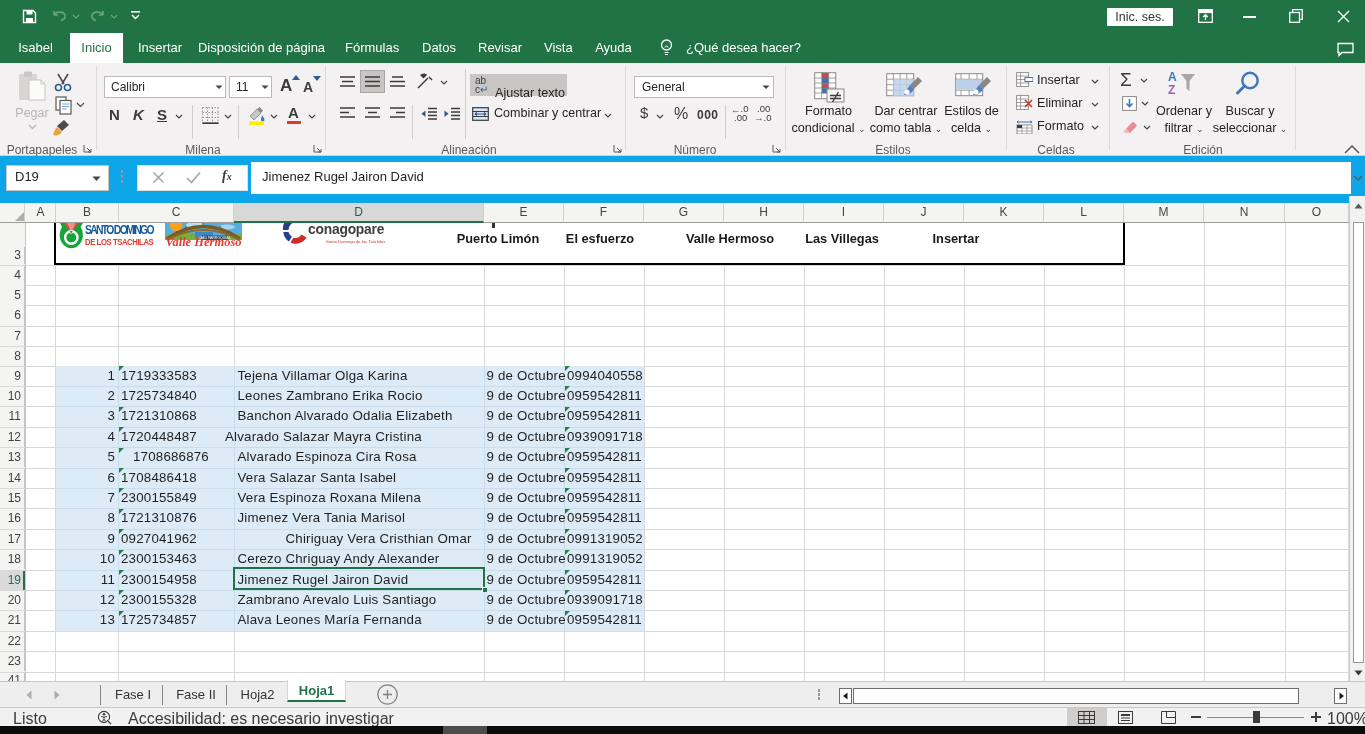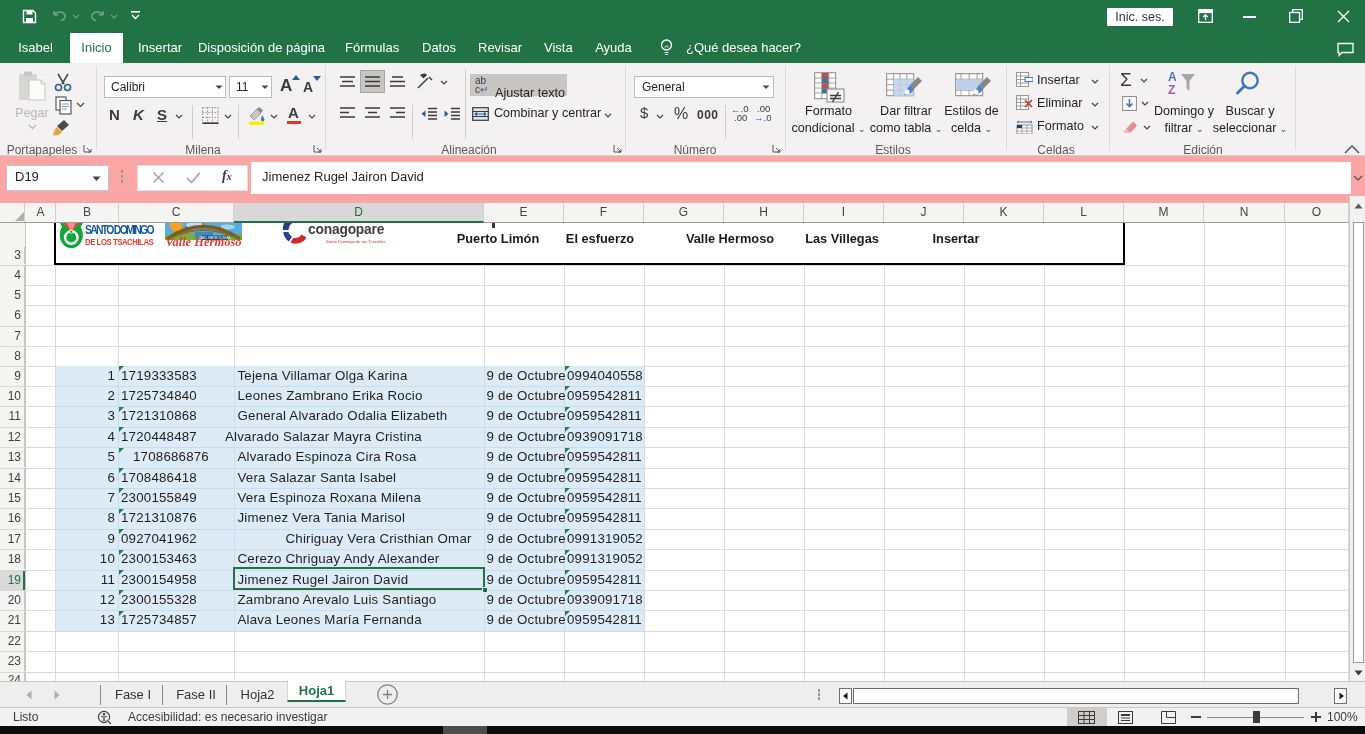--- a/index.html
+++ b/index.html
@@ -10,35 +10,35 @@
   #titlebar { position:absolute; left:0; top:0; width:1365px; height:33px; background:#217346; }
   #menubar { position:absolute; left:0; top:33px; width:1365px; height:30px; background:#217346; }
   .mtab { position:absolute; top:0; height:30px; line-height:29px; color:#fff; font-size:13px; text-align:center; }
   
   #ribbon { position:absolute; left:0; top:63px; width:1365px; height:93px; background:#f3f1f1; border-bottom:1px solid #d2d0ce; }
   .gsep { position:absolute; top:3px; height:84px; width:1px; background:#dcdada; }
   .glabel { position:absolute; top:80px; height:14px; font-size:12px; color:#5c5a58; text-align:center; width:120px; }
   .launcher { position:absolute; top:81px; width:10px; height:10px; }
   .combo { position:absolute; background:#fff; border:1px solid #bdbbb9; font-size:12px; color:#252423; }
   
-  #fbar { position:absolute; left:0; top:156px; width:1365px; height:47px; background:#fca5a5; }
+  #fbar { position:absolute; left:0; top:156px; width:1365px; height:47px; background:#0ea5e9; }
   .fwhite { position:absolute; background:#fff; }
   
   #colhead { position:absolute; left:0; top:203px; width:1349px; height:20px; background:#f4f4f2; border-bottom:1px solid #9f9d9b; }
   .ch { position:absolute; top:0; height:19px; line-height:19px; text-align:center; font-size:12px; color:#444; border-right:1px solid #d0d0d0; }
   
   #grid { position:absolute; left:0; top:223px; width:1349px; height:458px; background:#fff; overflow:hidden; }
   .hline { position:absolute; left:25px; width:1325px; height:1px; background:#d9d9d9; }
   .vline { position:absolute; top:0; width:1px; height:458px; background:#d9d9d9; }
   .rowhdr { position:absolute; left:0; width:25px; background:#f4f4f2; border-right:1px solid #c5c5c5; text-align:right; font-size:12px; color:#3f3f3f; padding-right:3px; }
   .drow { position:absolute; font-size:13.3px; letter-spacing:0.2px; color:#1f1f1f; white-space:nowrap; }
   .tri { position:absolute; width:0; height:0; border-top:5px solid #1e8245; border-right:5px solid transparent; }
   
   #tabbar { position:absolute; left:0; top:681px; width:1365px; height:26px; background:#eeeeee; border-top:1px solid #c6c6c6; font-size:13px; color:#333; }
-  #statusbar { position:absolute; left:0; top:707px; width:1365px; height:19px; background:#f1f1f1; border-top:1px solid #c8c8c8; font-size:12px; color:#3b3b3b; }
+  #statusbar { position:absolute; left:0; top:707px; width:1365px; height:19px; background:#f1f1f1; border-top:1px solid #c8c8c8; font-size:16px; color:#3b3b3b; }
   #blackbar { position:absolute; left:0; top:726px; width:1365px; height:8px; background:#0c0c0c; }
 </style>
 </head>
 <body>
 <div id="titlebar">
 
   <svg class="abs" style="left:22px;top:9px" width="15" height="15" viewBox="0 0 15 15">
     <path d="M1.5 1.5 h9.5 l2.5 2.5 v9.5 h-12 z" fill="none" stroke="#fff" stroke-width="1.4"></path>
     <rect x="4" y="9" width="7" height="4.6" fill="#fff"></rect>
     <rect x="4.5" y="1.5" width="6" height="4" fill="#fff"></rect>
@@ -270,21 +270,21 @@
   <div class="abs" style="left:786px;top:41px;width:85px;text-align:center;font-size:12.6px;color:#252423;">Formato</div>
   <div class="abs" style="left:786px;top:58px;width:85px;text-align:center;font-size:12.6px;color:#252423;">condicional <span style="font-size:9px;color:#444">⌄</span></div>
   <svg class="abs" style="left:886px;top:10px" width="40" height="30" viewBox="0 0 40 30">
     <rect x="0.7" y="0.7" width="27" height="22" fill="#fff" stroke="#8a8886" stroke-width="1"></rect>
     <path d="M0.7 6.2 h27 M0.7 11.7 h27 M0.7 17.2 h27 M7.4 0.7 v22 M14.1 0.7 v22 M20.8 0.7 v22" stroke="#8a8886" stroke-width="0.8"></path>
     <rect x="7.4" y="6.2" width="20.3" height="17" fill="#bdd0e9" opacity="0.85"></rect>
     <path d="M24 12 l8-8 4 4 -8 8 z" fill="#8a8886"></path>
     <path d="M24 12 l4 4 c-2 4-6 6-10 6 1.5-3 3-6 6-10z" fill="#4d83c1"></path>
     <circle cx="21" cy="19" r="2.6" fill="#fff"></circle>
   </svg>
-  <div class="abs" style="left:862px;top:41px;width:88px;text-align:center;font-size:12.6px;color:#252423;">Dar filtrar</div>
+  <div class="abs" style="left:862px;top:41px;width:88px;text-align:center;font-size:12.6px;color:#252423;">Dar centrar</div>
   <div class="abs" style="left:862px;top:58px;width:88px;text-align:center;font-size:12.6px;color:#252423;">como tabla <span style="font-size:9px;color:#444">⌄</span></div>
   <svg class="abs" style="left:955px;top:10px" width="40" height="30" viewBox="0 0 40 30">
     <rect x="0.7" y="0.7" width="27" height="22" fill="#fff" stroke="#8a8886" stroke-width="1"></rect>
     <path d="M0.7 6.2 h27 M0.7 17.2 h27 M6 0.7 v5.5 M6 17.2 v5.5 M14.1 0.7 v5.5 M14.1 17.2 v5.5 M22 0.7 v5.5 M22 17.2 v5.5" stroke="#8a8886" stroke-width="0.8"></path>
     <rect x="1.2" y="6.7" width="26" height="10" fill="#bdd0e9"></rect>
     <path d="M24 12 l8-8 4 4 -8 8 z" fill="#8a8886"></path>
     <path d="M24 12 l4 4 c-2 4-6 6-10 6 1.5-3 3-6 6-10z" fill="#4d83c1"></path>
     <circle cx="21" cy="19" r="2.6" fill="#fff"></circle>
   </svg>
   <div class="abs" style="left:930px;top:41px;width:83px;text-align:center;font-size:12.6px;color:#252423;">Estilos de</div>
@@ -339,21 +339,21 @@
     <path d="M5 9 l4.5 4.5 -1 0.5 H4 L2.5 11z" fill="#f3b8bd"></path>
   </svg>
   <svg class="abs" style="left:1143px;top:62px" width="8" height="5" viewBox="0 0 8 5">
       <path d="M1 1 l3 3 l3-3" stroke="#444" stroke-width="1.2" fill="none"></path>
     </svg>
   <div class="abs" style="left:1168px;top:7px;font-size:12px;font-weight:bold;color:#3f76b8;">A</div>
   <div class="abs" style="left:1168px;top:20px;font-size:12px;font-weight:bold;color:#9e5fb0;">Z</div>
   <svg class="abs" style="left:1180px;top:10px" width="16" height="20" viewBox="0 0 16 20">
     <path d="M1 1 h14 l-5.5 7 v10 l-3-2.5 v-7.5 z" fill="#a8a6a4"></path>
   </svg>
-  <div class="abs" style="left:1146px;top:41px;width:76px;text-align:center;font-size:12.6px;color:#252423;">Domingo y</div>
+  <div class="abs" style="left:1146px;top:41px;width:76px;text-align:center;font-size:12.6px;color:#252423;">Ordenar y</div>
   <div class="abs" style="left:1146px;top:58px;width:76px;text-align:center;font-size:12.6px;color:#252423;">filtrar <span style="font-size:9px;color:#444">⌄</span></div>
   <svg class="abs" style="left:1235px;top:8px" width="26" height="26" viewBox="0 0 26 26">
     <circle cx="15" cy="9.5" r="7.7" fill="none" stroke="#3f76b8" stroke-width="2.4"></circle>
     <path d="M9.5 15 L2.5 22" stroke="#3f76b8" stroke-width="3" stroke-linecap="round"></path>
   </svg>
   <div class="abs" style="left:1212px;top:41px;width:76px;text-align:center;font-size:12.6px;color:#252423;">Buscar y</div>
   <div class="abs" style="left:1204px;top:58px;width:92px;text-align:center;font-size:12.6px;color:#252423;">seleccionar <span style="font-size:9px;color:#444">⌄</span></div>
   <div class="glabel" style="left:1143px;">Edición</div>
   <div class="gsep" style="left:1295px;"></div>
   <svg class="abs" style="left:1344px;top:82px" width="16" height="9" viewBox="0 0 16 9">
@@ -511,21 +511,21 @@
       <span class="abs" style="left:55px;width:60px;text-align:right;">2</span>
       <span class="abs" style="left:121px;">1725734840</span>
       <span class="abs" style="left:237.5px;">Leones Zambrano Erika Rocio</span>
       <span class="abs" style="left:486.5px;">9 de Octubre</span>
       <span class="abs" style="left:567px;">0959542811</span>
     </div>
 <div class="tri" style="left:564.8px;top:163.4px;"></div>
 <div class="drow" style="left:0;top:183.3px;height:20.4px;line-height:20.9px;">
       <span class="abs" style="left:55px;width:60px;text-align:right;">3</span>
       <span class="abs" style="left:121px;">1721310868</span>
-      <span class="abs" style="left:237.5px;">General Alvarado Odalia Elizabeth</span>
+      <span class="abs" style="left:237.5px;">Banchon Alvarado Odalia Elizabeth</span>
       <span class="abs" style="left:486.5px;">9 de Octubre</span>
       <span class="abs" style="left:567px;">0959542811</span>
     </div>
 <div class="tri" style="left:119px;top:183.8px;"></div>
 <div class="tri" style="left:564.8px;top:183.8px;"></div>
 <div class="drow" style="left:0;top:203.7px;height:20.4px;line-height:20.9px;">
       <span class="abs" style="left:55px;width:60px;text-align:right;">4</span>
       <span class="abs" style="left:121px;">1720448487</span>
       <span class="abs" style="left:225px;">Alvarado Salazar Mayra Cristina</span>
       <span class="abs" style="left:486.5px;">9 de Octubre</span>
@@ -630,21 +630,21 @@
 <div class="rowhdr" style="top:245.5px;height:19.4px;line-height:19.4px;">14</div>
 <div class="rowhdr" style="top:265.9px;height:19.4px;line-height:19.4px;">15</div>
 <div class="rowhdr" style="top:286.3px;height:19.4px;line-height:19.4px;">16</div>
 <div class="rowhdr" style="top:306.7px;height:19.4px;line-height:19.4px;">17</div>
 <div class="rowhdr" style="top:327.1px;height:19.4px;line-height:19.4px;">18</div>
 <div class="rowhdr" style="top:347.5px;height:19.4px;line-height:19.4px;background:#dadada;color:#217346;border-right:2px solid #217346;padding-right:2px;">19</div>
 <div class="rowhdr" style="top:367.9px;height:19.4px;line-height:19.4px;">20</div>
 <div class="rowhdr" style="top:388.3px;height:19.4px;line-height:19.4px;">21</div>
 <div class="rowhdr" style="top:408.7px;height:19.4px;line-height:19.4px;">22</div>
 <div class="rowhdr" style="top:429.1px;height:19.4px;line-height:19.4px;">23</div>
-<div class="rowhdr" style="top:449.5px;height:9px;line-height:15px;">24</div>
+<div class="rowhdr" style="top:449.5px;height:9px;line-height:15px;">41</div>
 </div>
 <div id="tabbar">
   <svg class="abs" style="left:25px;top:8px" width="8" height="10" viewBox="0 0 8 10">
       <path d="M6.5 0.5 L1.5 5 L6.5 9.5 z" fill="#b0aeac"></path>
     </svg>
   <svg class="abs" style="left:53px;top:8px" width="8" height="10" viewBox="0 0 8 10">
       <path d="M1.5 0.5 L6.5 5 L1.5 9.5 z" fill="#b0aeac"></path>
     </svg>
   <div class="abs" style="left:100px;top:3px;width:1px;height:20px;background:#8a8886;"></div>
   <div class="abs" style="left:104px;top:0;width:58px;height:25px;text-align:center;line-height:25px;">Fase I</div>

